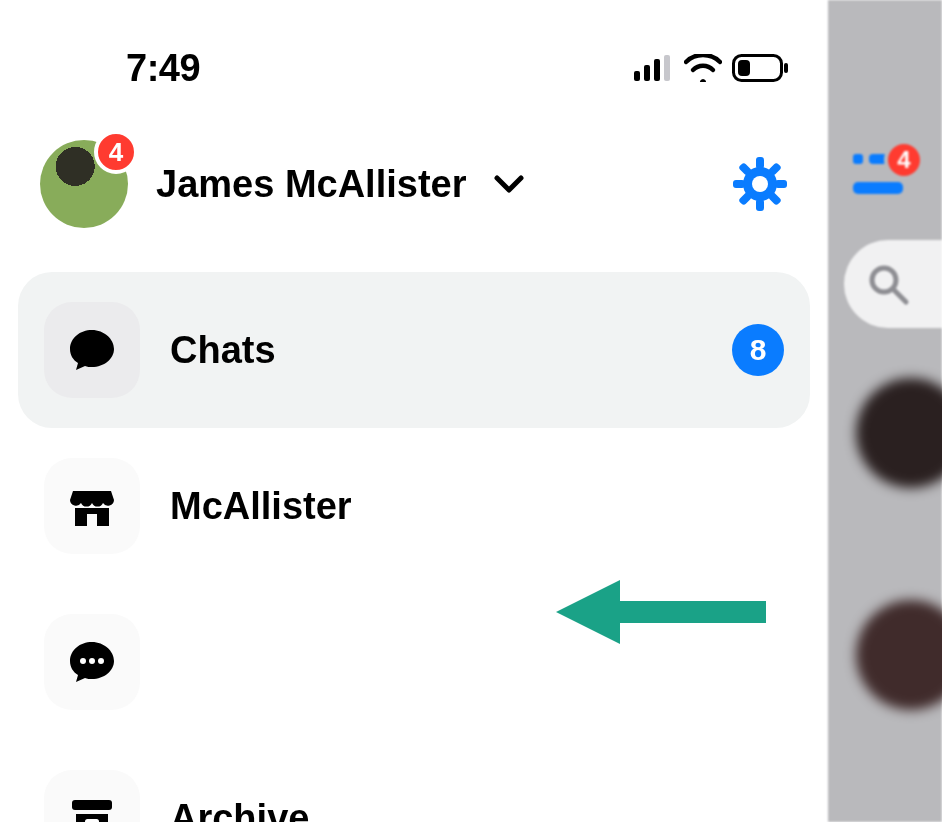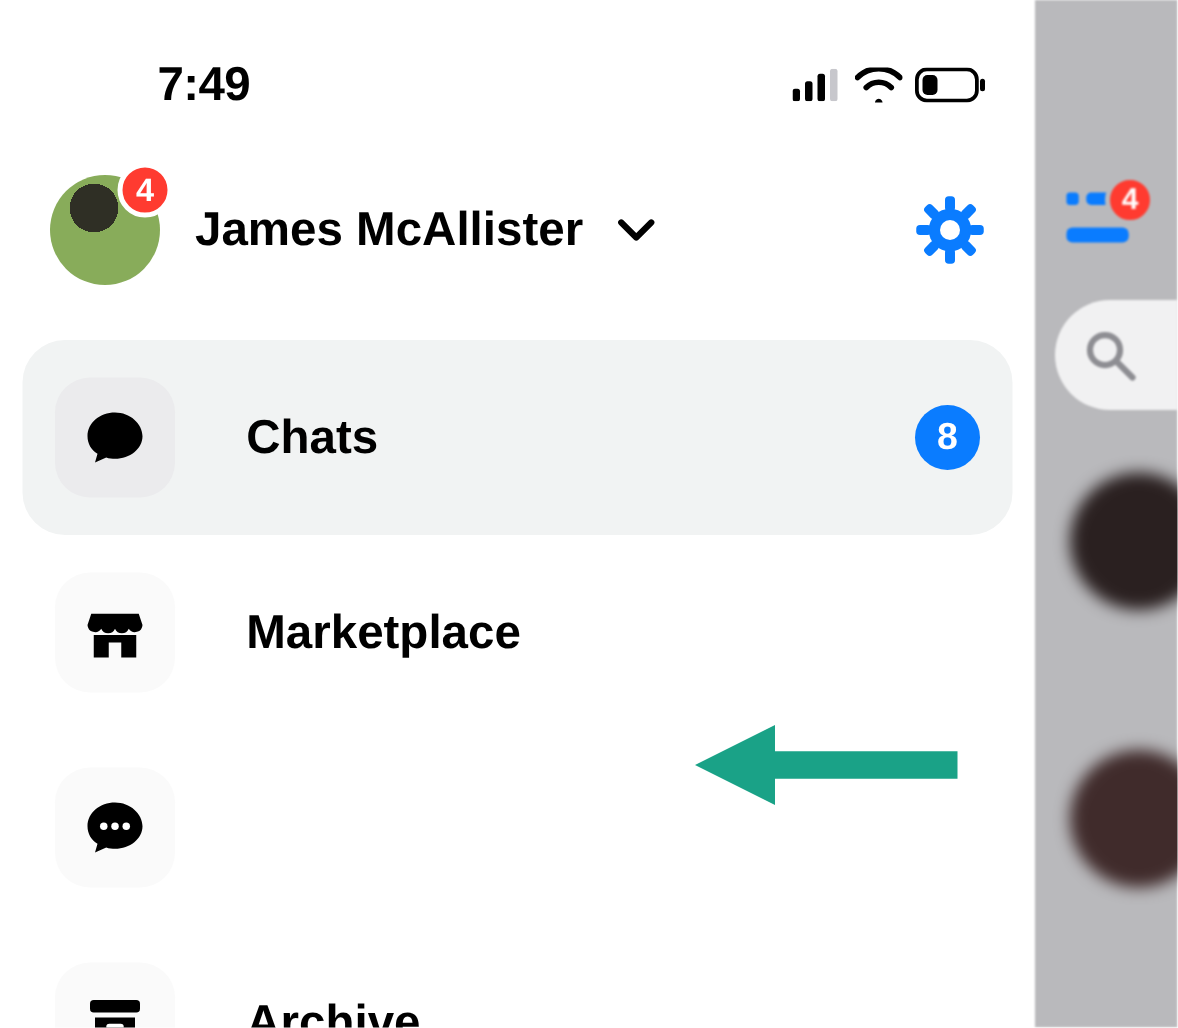--- a/index.html
+++ b/index.html
@@ -13,21 +13,21 @@
   .status-icons { position: absolute; right: 38px; display: flex; align-items: center; gap: 10px; }
   
   .header { position: absolute; top: 140px; left: 40px; right: 40px; display: flex; align-items: center; }
   .avatar { width: 88px; height: 88px; border-radius: 50%; background: radial-gradient(circle at 40% 30%, #2f2f25 0 24%, #88ac5a 24% 100%); position: relative; flex-shrink:0;}
   .avatar-badge { position: absolute; top: -10px; right: -10px; width: 44px; height: 44px; border-radius: 50%; background: #ff3b30; border: 4px solid #fff; display:flex; align-items:center; justify-content:center; color:#fff; font-weight:700; font-size:26px;}
   .uname { font-size: 38px; font-weight: 700; color:#000; margin-left: 28px; display:flex; align-items:center; gap:27px;}
   .chev-down { display:inline-block; }
   .gear { position:absolute; right: 0; top: 50%; transform: translateY(-50%); }
   
   .menu { position:absolute; left: 18px; right: 18px; top: 272px; }
-  .item { display:flex; align-items:center; padding: 30px 26px; border-radius: 34px; position:relative;gap:27px;}
+  .item { display:flex; align-items:center; padding: 30px 26px; border-radius: 34px; position:relative;}
   .item.active { background:#f1f3f3; }
   .iconbox { width: 96px; height: 96px; border-radius: 28px; background:#fafafa; display:flex; align-items:center; justify-content:center; flex-shrink:0;}
   .item.active .iconbox { background:#ebebed; }
   .label { font-size: 38px; font-weight: 600; color:#000; margin-left: 30px;}
   .badge-round { width:52px; height:52px; border-radius:50%; background:#0a7cff; color:#fff; font-weight:700; font-size:30px; display:flex; align-items:center; justify-content:center; position:absolute; right: 26px; top:50%; transform:translateY(-50%);}
   
   .arrow { position:absolute; left: 556px; top: 572px; }
   
   .side .mini-menu { position:absolute; top: 150px; left: 25px; }
   .side .mini-badge { position:absolute; width:40px; height:40px; border-radius:50%; background:#ff3b30; border:4px solid #b9b9bc; top:140px; left:56px; color:#fff; font-weight:700; font-size:24px; display:flex;align-items:center;justify-content:center;}
@@ -103,21 +103,21 @@
       <div class="badge-round">8</div>
     </div>
 
     <div class="item">
       <div class="iconbox">
         <svg width="50" height="50" viewBox="0 0 50 50">
           <path d="M6 10 h38 l3 9 a6 6 0 0 1 -11 3 a6 6 0 0 1 -11 0 a6 6 0 0 1 -11 0 a6 6 0 0 1 -11 -3 Z" fill="#000"></path>
           <path d="M8 27 h34 v18 h-12 v-12 h-10 v12 h-12 Z" fill="#000"></path>
         </svg>
       </div>
-      <div class="label">Marketplace</div>
+      <div class="label">McAllister</div>
     </div>
 
     <div class="item">
       <div class="iconbox">
         <svg width="52" height="52" viewBox="0 0 52 52">
           <path d="M26 6 C14 6 4 14 4 25 c0 6 3 11 8 14 l-2 7 9-4 c2 1 5 1 7 1 12 0 22-8 22-18 S38 6 26 6 Z" fill="#000"></path>
           <circle cx="17" cy="25" r="3" fill="#fff"></circle>
           <circle cx="26" cy="25" r="3" fill="#fff"></circle>
           <circle cx="35" cy="25" r="3" fill="#fff"></circle>
         </svg>

